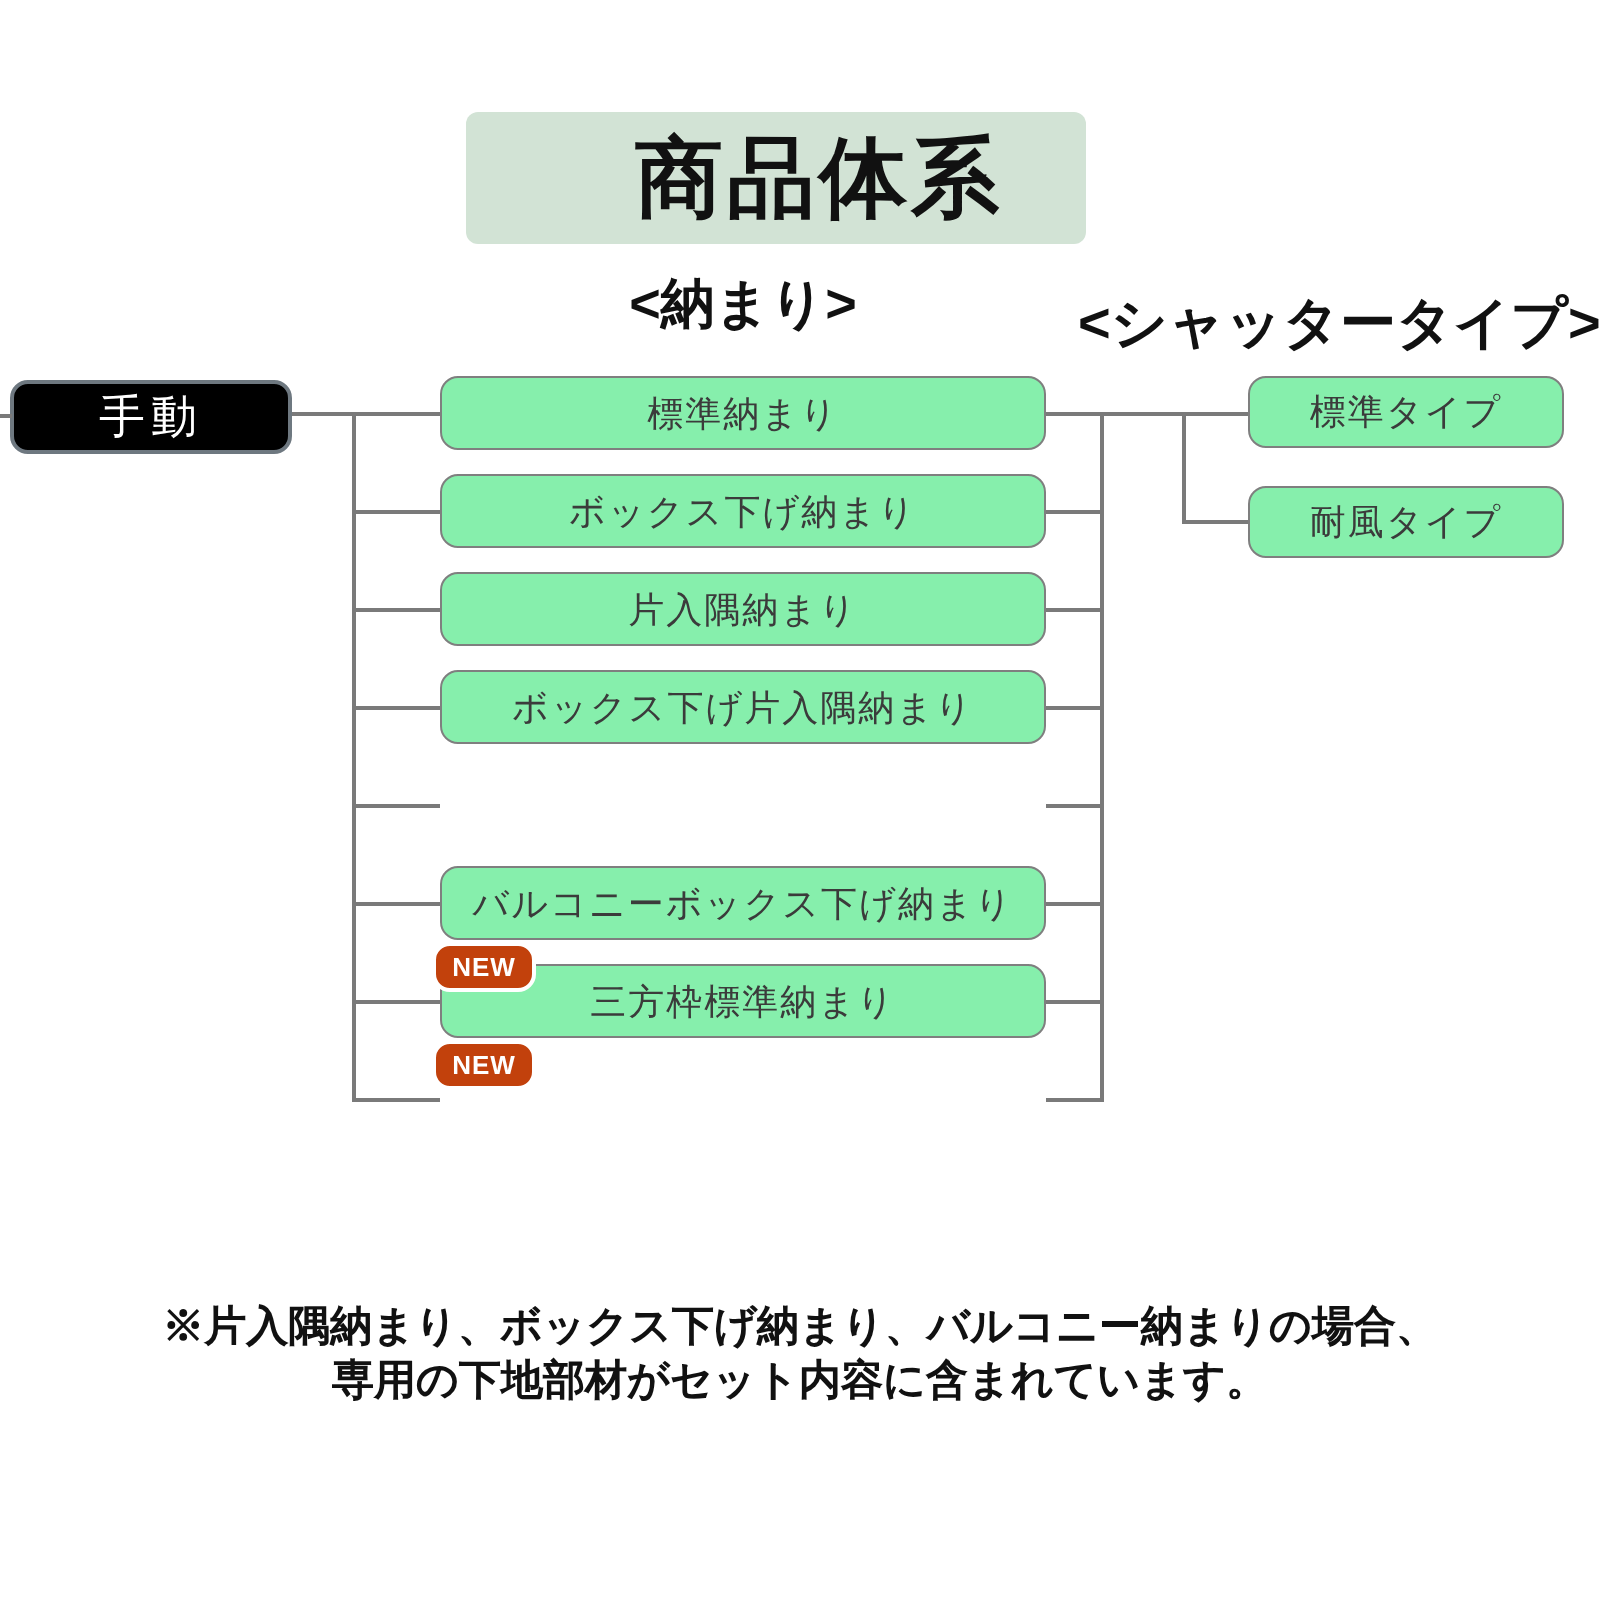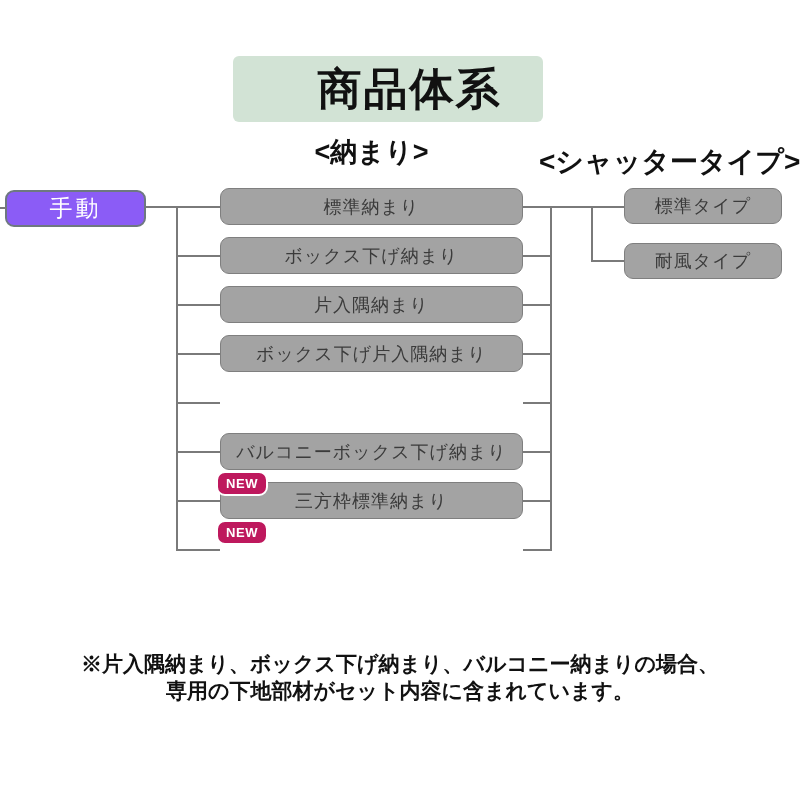--- a/index.html
+++ b/index.html
@@ -35,34 +35,34 @@
     color: #111111;
     white-space: nowrap;
   }
   .hdr-osamari { left: 220px; width: 303px; top: 134px; font-size: 27px; }
   .hdr-shutter { left: 539px; width: 235px; top: 143px; font-size: 28px; }
 
   .root-node {
     position: absolute;
     left: 5px; top: 190px;
     width: 141px; height: 37px;
-    background: #8b5cf6;
+    background: #000000;
     border: 2px solid #6e7880;
     border-radius: 9px;
     box-sizing: border-box;
     display: flex; align-items: center; justify-content: center;
     color: #ffffff;
     font-size: 23px;
     letter-spacing: 3px;
   }
   .node {
     position: absolute;
     left: 220px;
     width: 303px; height: 37px;
-    background: #a3a3a3;
+    background: #86efac;
     border: 1.5px solid #7f7f7f;
     border-radius: 9px;
     box-sizing: border-box;
     display: flex; align-items: center; justify-content: center;
     color: #3b3b3b;
     font-size: 18px;
     letter-spacing: 1px;
     z-index: 2;
   }
   .type-node {
@@ -72,21 +72,21 @@
   .line {
     position: absolute;
     background: #7a7a7a;
     z-index: 1;
   }
   .hline { height: 2px; }
   .vline { width: 2px; }
   .new-badge {
     position: absolute;
     width: 52px; height: 25px;
-    background: #be185d;
+    background: #c2410c;
     border: 2px solid #ffffff;
     border-radius: 9px;
     box-sizing: border-box;
     display: flex; align-items: center; justify-content: center;
     color: #ffffff;
     font-size: 13px;
     font-weight: 800;
     letter-spacing: 0.5px;
     z-index: 3;
   }

